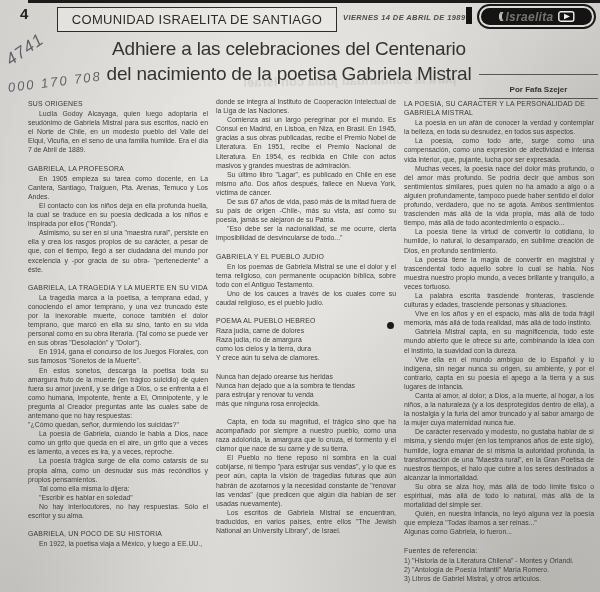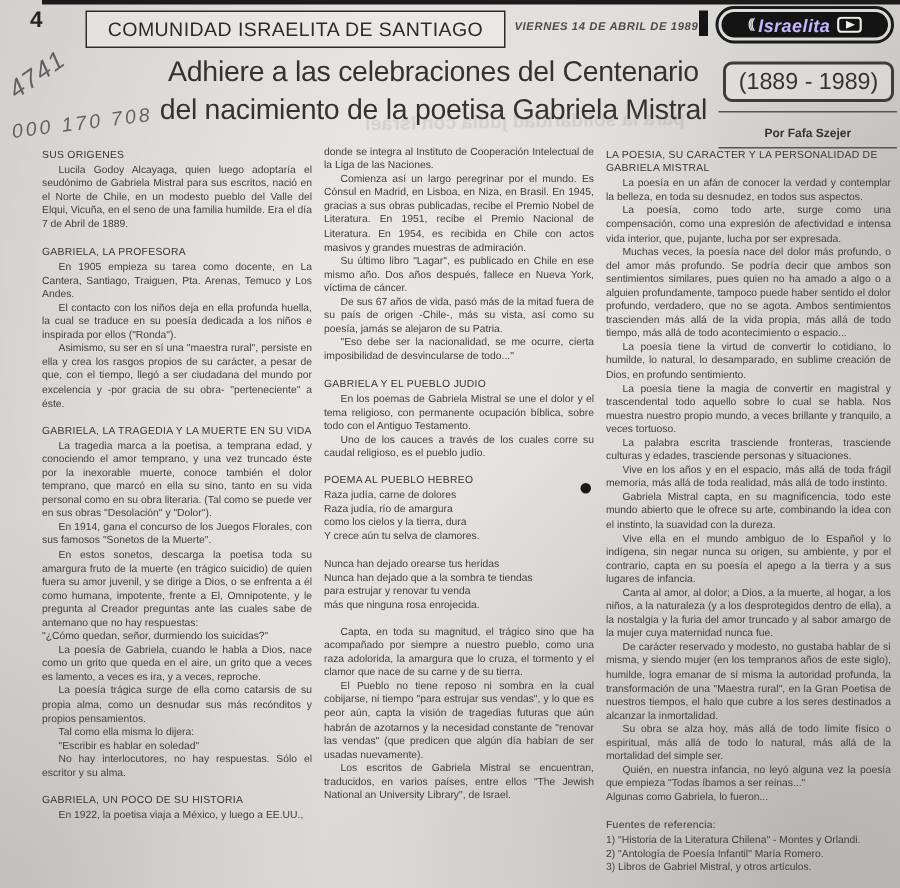--- a/index.html
+++ b/index.html
@@ -26,21 +26,21 @@
   .logo-bar{position:absolute;left:466px;top:7px;width:6px;height:17px;background:#141414;}
   .logo-outer{
     position:absolute;left:477px;top:4px;width:119px;height:25px;box-sizing:border-box;
     border:2px solid #1a1a1a;border-radius:13px;padding:2px;background:rgba(230,228,224,.5);
   }
   .logo-pill{
     width:100%;height:100%;background:#141414;border-radius:9px;
     display:flex;align-items:center;justify-content:center;gap:4px;
   }
   .logo-arcs{color:#e8e6e2;font-size:9px;letter-spacing:-2px;line-height:1;transform:translateY(-0.5px);}
-  .logo-text{color:#c4b5fd;font-size:12px;font-weight:bold;font-style:italic;letter-spacing:.3px;line-height:1;}
+  .logo-text{color:#737373;font-size:12px;font-weight:bold;font-style:italic;letter-spacing:.3px;line-height:1;}
   
   .headline{position:absolute;left:93px;top:36px;width:392px;text-align:center;color:#333;}
   .headline div{font-size:19px;line-height:25px;letter-spacing:-0.2px;}
   .years-badge{
     position:absolute;left:482px;top:41px;width:114px;height:27px;box-sizing:border-box;
     border:2px solid #3c3c3c;border-radius:6px;display:flex;align-items:center;justify-content:center;
     font-size:15.5px;color:#333;background:rgba(238,236,232,.4);
   }
   .byline-box{
     position:absolute;left:479px;top:74px;width:119px;
@@ -102,21 +102,20 @@
         <path d="M6 2.8 L12 5.5 L6 8.2 Z" fill="#f2f0ec"></path>
       </svg>
     </div>
   </div>
 
   <div class="headline">
     <div>Adhiere a las celebraciones del Centenario</div>
     <div>del nacimiento de la poetisa Gabriela Mistral</div>
   </div>
 
-  <div class="years-badge">(1889 - 1989)</div>
 
   <div class="byline-box">
     <span class="byline-text">Por Fafa Szejer</span>
   </div>
 
   <div class="hand1">4741</div>
   <div class="hand2">000 170 708</div>
 
   <div class="bleed">para la solidaridad judía con Israel</div>
 

